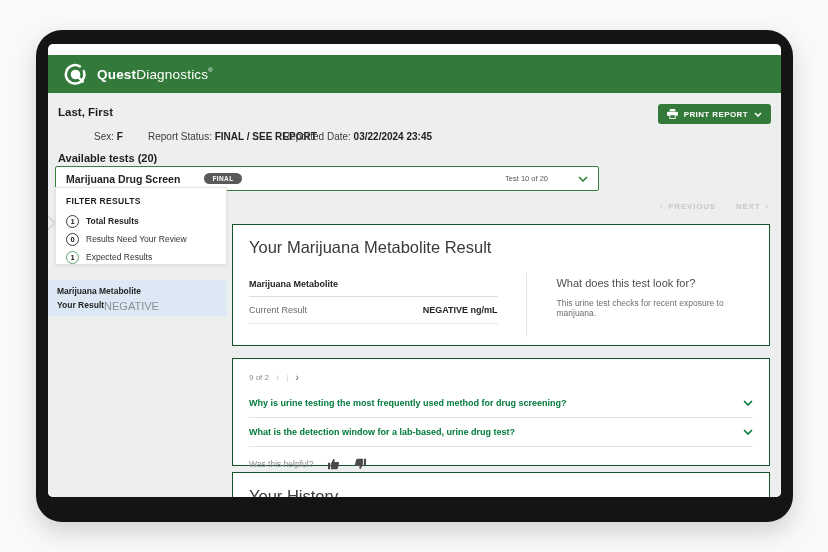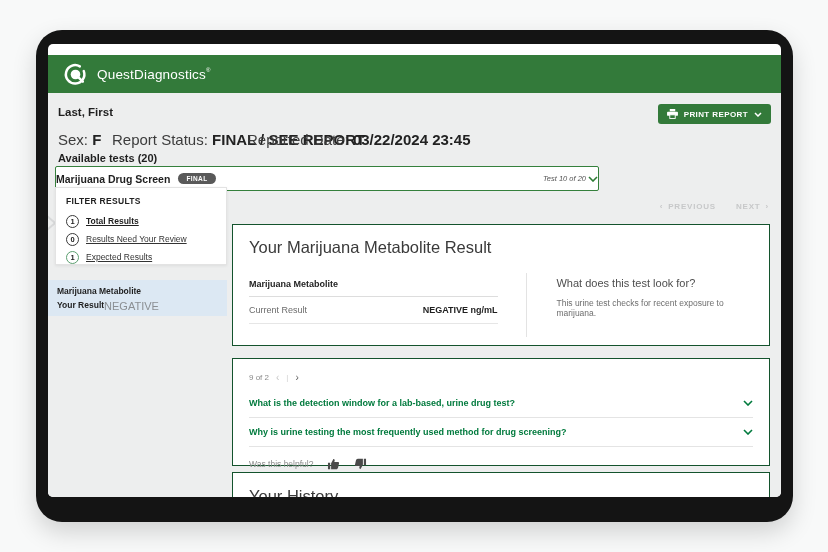--- a/index.html
+++ b/index.html
@@ -7,56 +7,56 @@
   body { background:#f8f9f9; font-family:"Liberation Sans", sans-serif; position:relative; overflow:hidden; }
 
   .device { position:absolute; left:36px; top:30px; width:757px; height:492px;
             background:#141414; border-radius:26px; box-shadow:0 10px 24px rgba(0,0,0,.16); }
   .screen { position:absolute; left:12px; top:14px; width:733px; height:453px;
             background:#ffffff; border-radius:5px; overflow:hidden; }
 
   .green-header { position:absolute; left:0; top:11px; width:733px; height:38px;
                   background:#337A3A; display:flex; align-items:center; padding-left:15px; }
   .brand { color:#fff; font-size:13.5px; margin-left:9px; letter-spacing:.2px; }
-  .brand b { font-weight:normal;margin-top:44px; }
+  .brand b { font-weight:bold;margin-top:44px; }
   .brand .reg { font-size:6px; vertical-align:top; }
 
   .content-bg { position:absolute; left:0; top:49px; width:733px; height:404px; background:#EDEEEE; }
 
   .patient-name { position:absolute; left:10px; top:62px; font-size:11.5px; font-weight:bold; color:#1f1f1f; }
-  .meta { position:absolute; top:87px; font-size:15px; color:#3c3c3c; }
+  .meta { position:absolute; top:87px; font-size:10px; color:#3c3c3c;margin-left:36px; }
   .meta b { font-weight:bold; color:#222; }
   .available { position:absolute; left:10px; top:108px; font-size:11px; font-weight:bold; color:#1f1f1f; }
 
   .print-btn { position:absolute; right:10px; top:60px; height:20px; background:#337A3A; border:none;
                border-radius:3px; color:#fff; font-size:8px; font-weight:bold; letter-spacing:.4px;
                display:flex; align-items:center; gap:6px; padding:0 9px; cursor:pointer;
                font-family:"Liberation Sans", sans-serif; }
 
   .test-selector { position:absolute; left:7px; top:122px; width:544px; height:25px; background:#fff;
                    border:1px solid #35803C; border-radius:2px; display:flex; align-items:center;
-                   padding:0 0; cursor:pointer; }
+                   padding:0 10px; cursor:pointer;gap:16px; }
   .test-name { font-size:10.5px; font-weight:bold; color:#1f1f1f; }
   .final-badge { margin-left:8px; background:#595959; color:#fff; font-size:6.5px; font-weight:bold;
                  letter-spacing:.4px; padding:2px 8px; border-radius:8px; }
-  .test-pos { margin-left:auto; font-size:7.5px; color:#555; margin-right:2px;font-style:italic; }
+  .test-pos { margin-left:auto; font-size:7.5px; color:#555; margin-right:14px; }
 
   .pager-top { position:absolute; top:158px; right:12px; display:flex; gap:20px; font-size:8px;
                font-weight:bold; letter-spacing:.8px; color:#C7C8C9; }
   .pager-top span { display:flex; gap:5px; align-items:center; cursor:pointer; }
 
   .filter-panel { position:absolute; left:7px; top:143px; width:172px; height:78px; background:#fff;
                   border:1px solid #E3E3E3; box-shadow:0 1px 3px rgba(0,0,0,.07); padding:8px 0 0 10px; }
   .filter-title { font-size:8.5px; font-weight:bold; color:#222; letter-spacing:.3px; margin-bottom:6px; }
   .filter-item { display:flex; align-items:center; gap:7px; height:18px; cursor:pointer; }
   .count-circle { width:13px; height:13px; border-radius:50%; border:1.3px solid #3a3a3a;
                   display:flex; align-items:center; justify-content:center; font-size:7.5px;
                   font-weight:bold; color:#222; background:#fff; flex:0 0 13px; }
   .count-circle.green { border-color:#5B9E6F; }
-  .filter-label { font-size:8.5px; color:#333;text-decoration:underline; }
+  .filter-label { font-size:8.5px; color:#333; }
   .filter-item.active .filter-label { font-weight:bold; color:#1f1f1f; }
   .side-chevron { position:absolute; left:-3px; top:170px; }
 
   .result-item { position:absolute; left:0; top:236px; width:179px; height:36px; background:#DCE8F3;
                  padding:6px 9px 0 9px; cursor:pointer; }
   .result-item .t { font-size:8.5px; font-weight:bold; color:#1f1f1f; margin-bottom:4px; }
   .result-item .r { display:flex; }
   .result-item .r .l { font-size:8.5px; font-weight:bold; color:#1f1f1f; }
   .result-item .r .v { font-size:11px; color:#8B8F93; }
 
@@ -211,35 +211,35 @@
       <div class="card2-head">
         <div class="pagination">
           <span>9 of 2</span>
           <span class="pg-prev">‹</span>
           <span class="pg-sep">|</span>
           <span class="pg-next">›</span>
         </div>
       </div>
       <div class="faq-list">
         <div class="faq-row">
+          <span class="faq-q">Why is urine testing the most frequently used method for drug screening?</span>
+          <span style="display:inline-flex;">
+            <svg width="10" height="6" viewBox="0 0 10 6">
+                <polyline points="1,1 5,5 9,1" fill="none" stroke="#007A3D" stroke-width="1.6"></polyline>
+              </svg>
+          </span>
+        </div>
+        <div class="faq-row">
           <span class="faq-q">What is the detection window for a lab-based, urine drug test?</span>
           <span style="display:inline-flex;">
             <svg width="10" height="6" viewBox="0 0 10 6">
                 <polyline points="1,1 5,5 9,1" fill="none" stroke="#007A3D" stroke-width="1.6"></polyline>
               </svg>
           </span>
         </div>
-        <div class="faq-row">
-          <span class="faq-q">Why is urine testing the most frequently used method for drug screening?</span>
-          <span style="display:inline-flex;">
-            <svg width="10" height="6" viewBox="0 0 10 6">
-                <polyline points="1,1 5,5 9,1" fill="none" stroke="#007A3D" stroke-width="1.6"></polyline>
-              </svg>
-          </span>
-        </div>
       </div>
       <div class="feedback">
         <span>Was this helpful?</span>
         <span class="thumb up">
           <svg width="13" height="12" viewBox="0 0 14 13">
               <path d="M1 5.2h2.4v7H1zM4.4 12.2V5.6L6.9 1c.9 0 1.6.7 1.4 1.6L7.9 4.2h3.9c.8 0 1.4.7 1.2 1.5l-1.1 4.8c-.2.9-1 1.7-2 1.7H4.4z" fill="#4a4a4a"></path>
             </svg>
         </span>
         <span class="thumb down">
           <svg width="13" height="12" viewBox="0 0 14 13">

